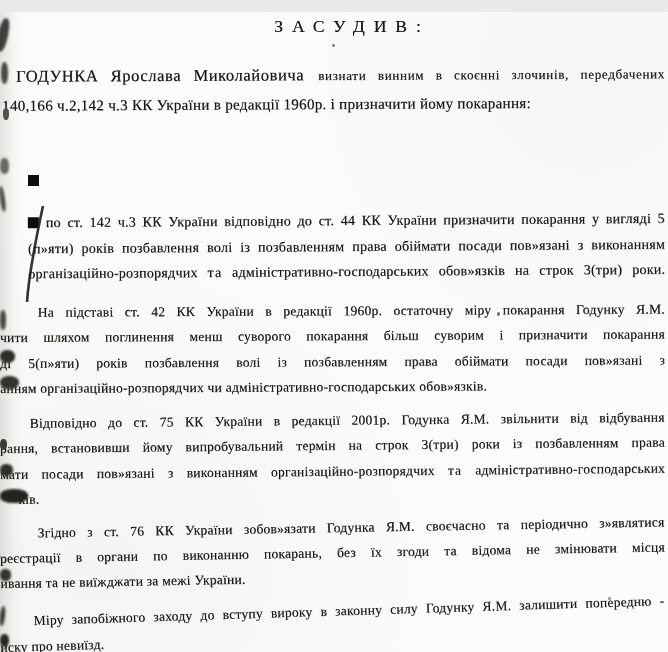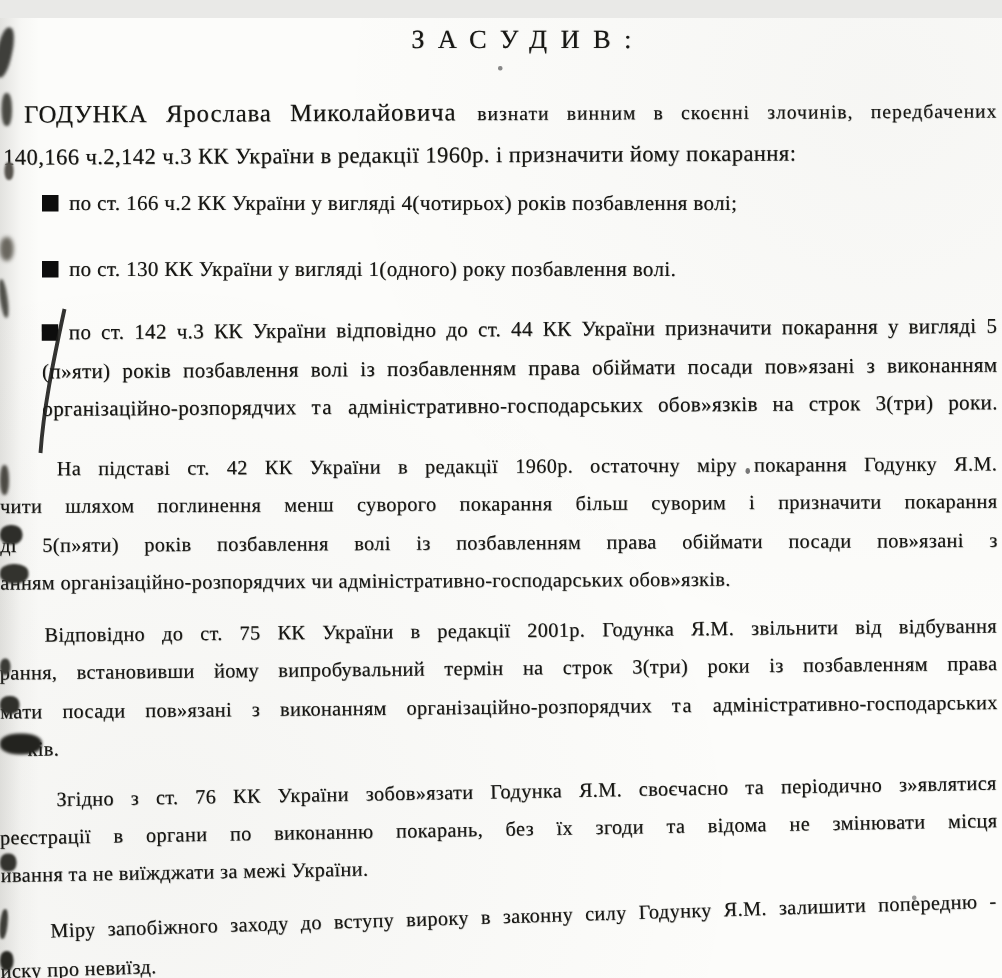--- a/index.html
+++ b/index.html
@@ -93,29 +93,24 @@
 
     <div class="title">ЗАСУДИВ:</div>
 
     <div class="blk intro">
       <div class="line j l1">
         <span class="name">ГОДУНКА Ярослава Миколайовича</span><span class="rest">визнати винним в скоєнні злочинів, передбачених</span>
       </div>
       <div class="line l2">140,166 ч.2,142 ч.3 КК України в редакції 1960р. і призначити йому покарання:</div>
     </div>
 
-    <div class="blk bullet b1">
-      <div class="line">
-        <span class="sq"></span><span>по ст. 166 ч.2 КК України  у вигляді 4(чотирьох) років позбавлення волі;</span>
-      </div>
-    </div>
 
     <div class="blk bullet b2">
       <div class="line">
-        <span class="sq"></span><span>по ст. 130 КК України  у вигляді 1(одного) року позбавлення волі.</span>
+        <span class="sq"></span>
       </div>
     </div>
 
     <div class="blk bullet b3">
       <div class="line j">
         <span class="sq"></span><span>по ст. 142 ч.3 КК України  відповідно до ст. 44 КК України призначити покарання у вигляді 5</span>
       </div>
       <div class="line j">(п»яти) років позбавлення волі із позбавленням права обіймати посади пов»язані з виконанням</div>
       <div class="line j">
         <span>організаційно-розпорядчих </span><span class="emph">та</span><span> адміністративно-господарських обов»язків на строк 3(три) роки.</span>

